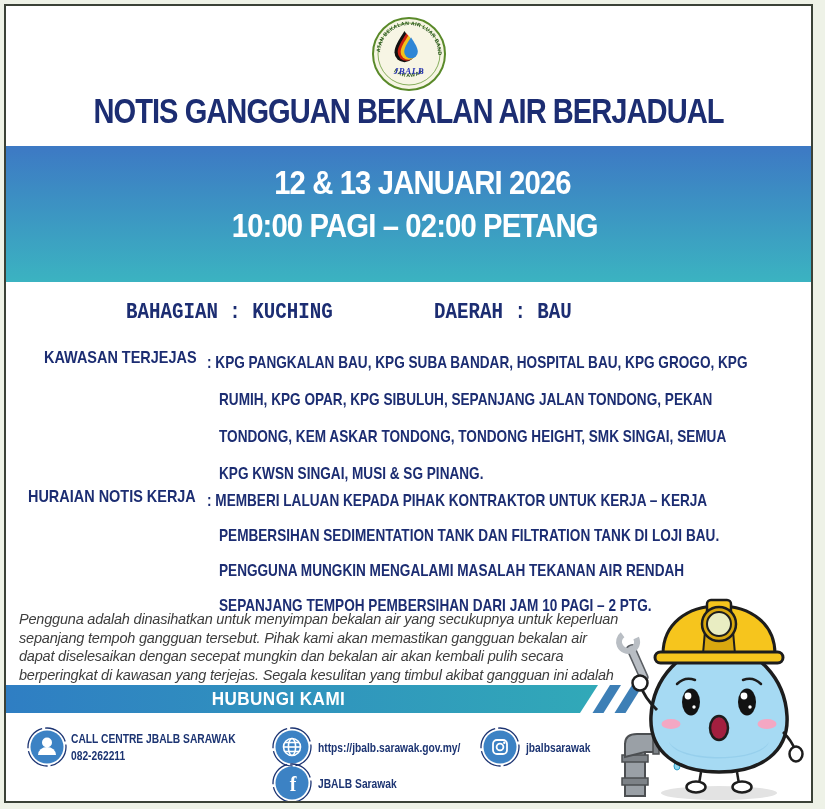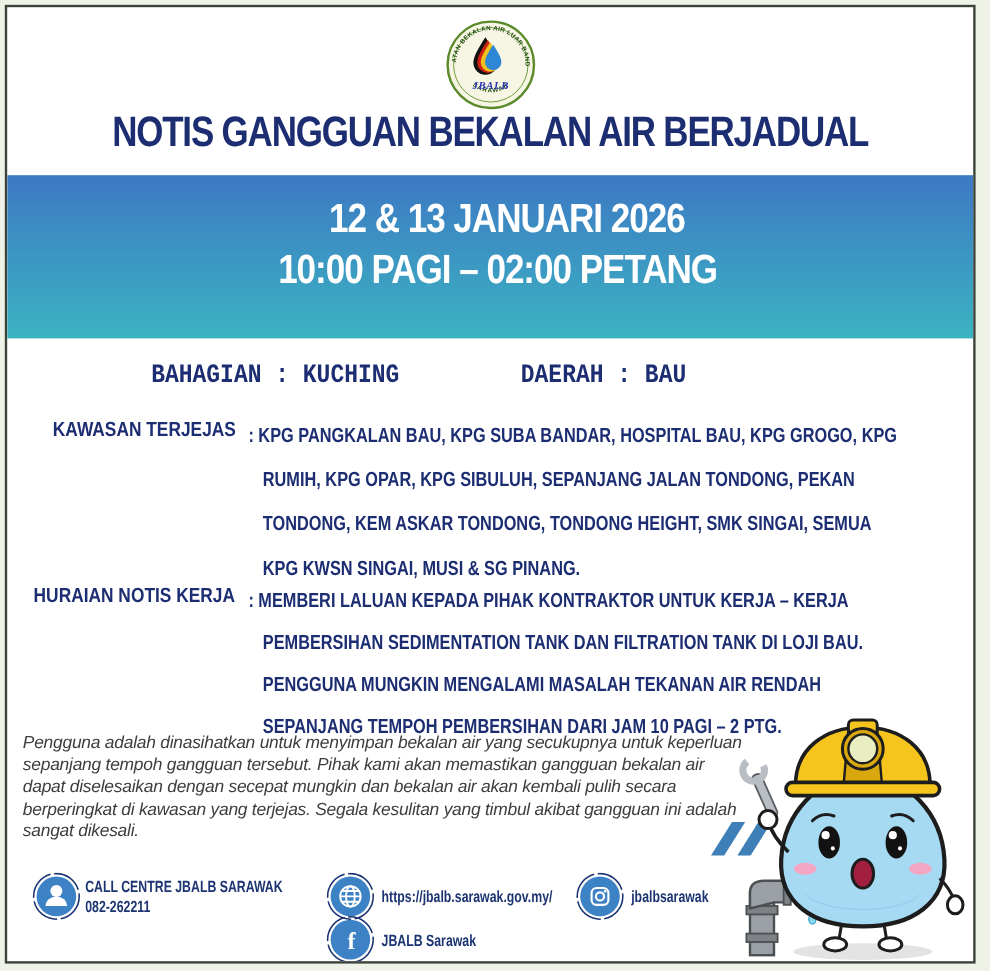--- a/index.html
+++ b/index.html
@@ -143,20 +143,23 @@
     <div class="sec-lines">
         <div class="sec-line">: MEMBERI LALUAN KEPADA PIHAK KONTRAKTOR UNTUK KERJA – KERJA</div>
         <div class="sec-line">PEMBERSIHAN SEDIMENTATION TANK DAN FILTRATION TANK DI LOJI BAU.</div>
         <div class="sec-line">PENGGUNA MUNGKIN MENGALAMI MASALAH TEKANAN AIR RENDAH</div>
         <div class="sec-line">SEPANJANG TEMPOH PEMBERSIHAN DARI JAM 10 PAGI –  2 PTG.</div>
       </div>
   </div>
 
   <div class="disclaimer">Pengguna adalah dinasihatkan untuk menyimpan bekalan air yang secukupnya untuk keperluan sepanjang tempoh gangguan tersebut. Pihak kami akan memastikan gangguan bekalan air dapat diselesaikan dengan secepat mungkin dan bekalan air akan kembali pulih secara berperingkat di kawasan yang terjejas. Segala kesulitan yang timbul akibat gangguan ini adalah sangat dikesali.</div>
 
+  <div class="contact-banner">
+    <div class="txt">HUBUNGI KAMI</div>
+  </div>
   <div class="stripe" id="stripe-1"></div>
   <div class="stripe" id="stripe-2"></div>
 
   <div class="cicon" style="left:21px;top:721px;">
     <svg width="40" height="40" viewBox="0 0 40 40">
       <circle cx="20" cy="20" r="19" fill="none" stroke="#1c3472" stroke-width="1.3" stroke-dasharray="26 3"></circle>
       <circle cx="20" cy="20" r="16.5" fill="#3c82c4"></circle>
       <circle cx="20" cy="15.5" r="5" fill="#ffffff"></circle>
       <path d="M 11,28 A 9,8 0 0 1 29,28 Z" fill="#ffffff"></path>
     </svg>

